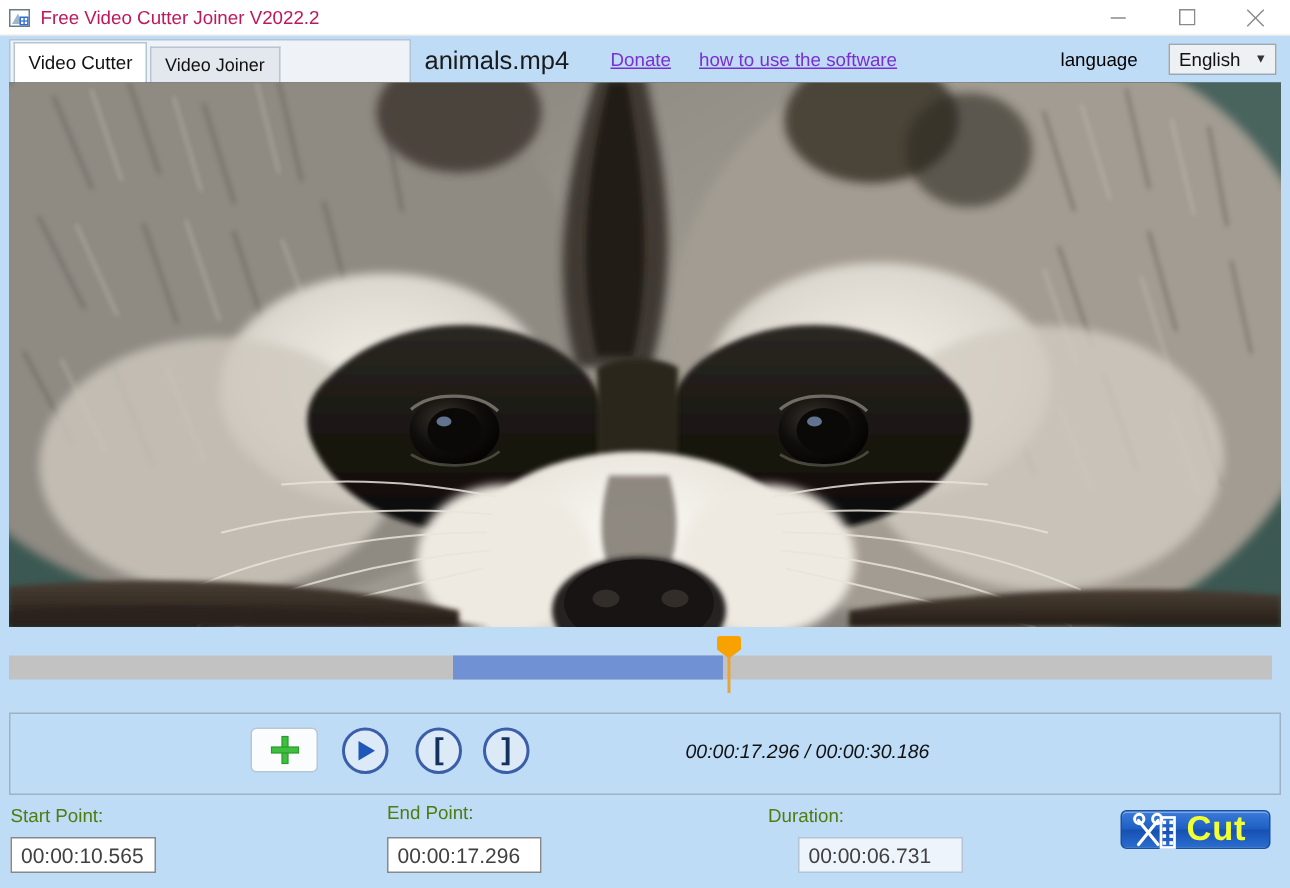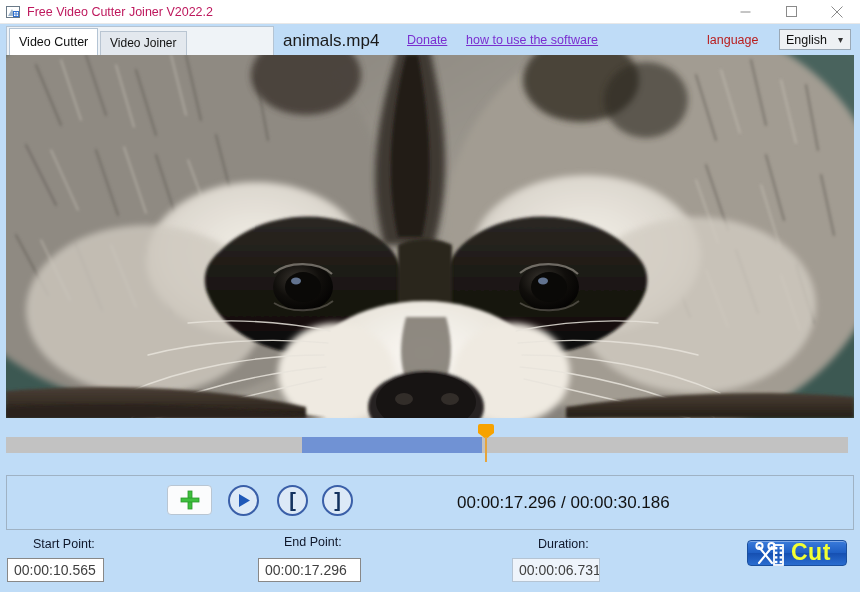--- a/index.html
+++ b/index.html
@@ -126,21 +126,21 @@
     cursor: pointer;
   }
   .link.donate { left: 407px; }
   .link.howto { left: 466px; }
   .lang-label {
     position: absolute;
     left: 707px; top: 0;
     height: 19px;
     line-height: 33px;
     font-size: 12.5px;
-    color: #b91c1c;
+    color: #000000;
   }
   .lang-select {
     position: absolute;
     left: 779px; top: 5px;
     width: 72px; height: 21px;
     background: #eef1f4;
     border: 1px solid #9aa8b5;
     box-sizing: border-box;
     display: flex;
     align-items: center;
@@ -238,32 +238,32 @@
     font-family: "Liberation Sans", sans-serif;
     font-size: 20px;
     font-weight: bold;
     color: #14325f;
     line-height: 1;
     margin-top: -2px;
   }
   .time-display {
     position: absolute;
     left: 457px; top: 493px;
-    font-size: 17px;
+    font-size: 13px;
     color: #111111;
     white-space: nowrap;
+    font-style: italic;
   }
 
   
   .field-label {
     position: absolute;
     font-size: 12.5px;
-    color: #0f172a;
+    color: #4d7c0f;
     white-space: nowrap;
-    margin-left: 26px;
   }
   .field-box {
     position: absolute;
     height: 24px;
     box-sizing: border-box;
     border: 1px solid #888888;
     background: #ffffff;
     font-size: 14px;
     color: #404040;
     line-height: 22px;
@@ -273,21 +273,21 @@
   }
   .field-box.readonly {
     background: #eef4fb;
     border: 1px solid #b5c4d3;
   }
   .lbl-start { left: 7px;  top: 537px; }
   .box-start { left: 7px;  top: 558px; width: 97px; }
   .lbl-end   { left: 258px; top: 535px; }
   .box-end   { left: 258px; top: 558px; width: 103px; }
   .lbl-dur   { left: 512px; top: 537px; }
-  .box-dur   { left: 512px; top: 558px; width: 88px; text-align: center; }
+  .box-dur   { left: 532px; top: 558px; width: 110px; }
 
   .cut-btn {
     position: absolute;
     left: 747px; top: 540px;
     width: 100px; height: 26px;
     border-radius: 4px;
     background: linear-gradient(to bottom, #3a7bdb 0%, #1f5fc4 48%, #1650b2 52%, #2a6dd0 100%);
     border: 1px solid #1a4f9e;
     box-sizing: border-box;
     display: flex;

